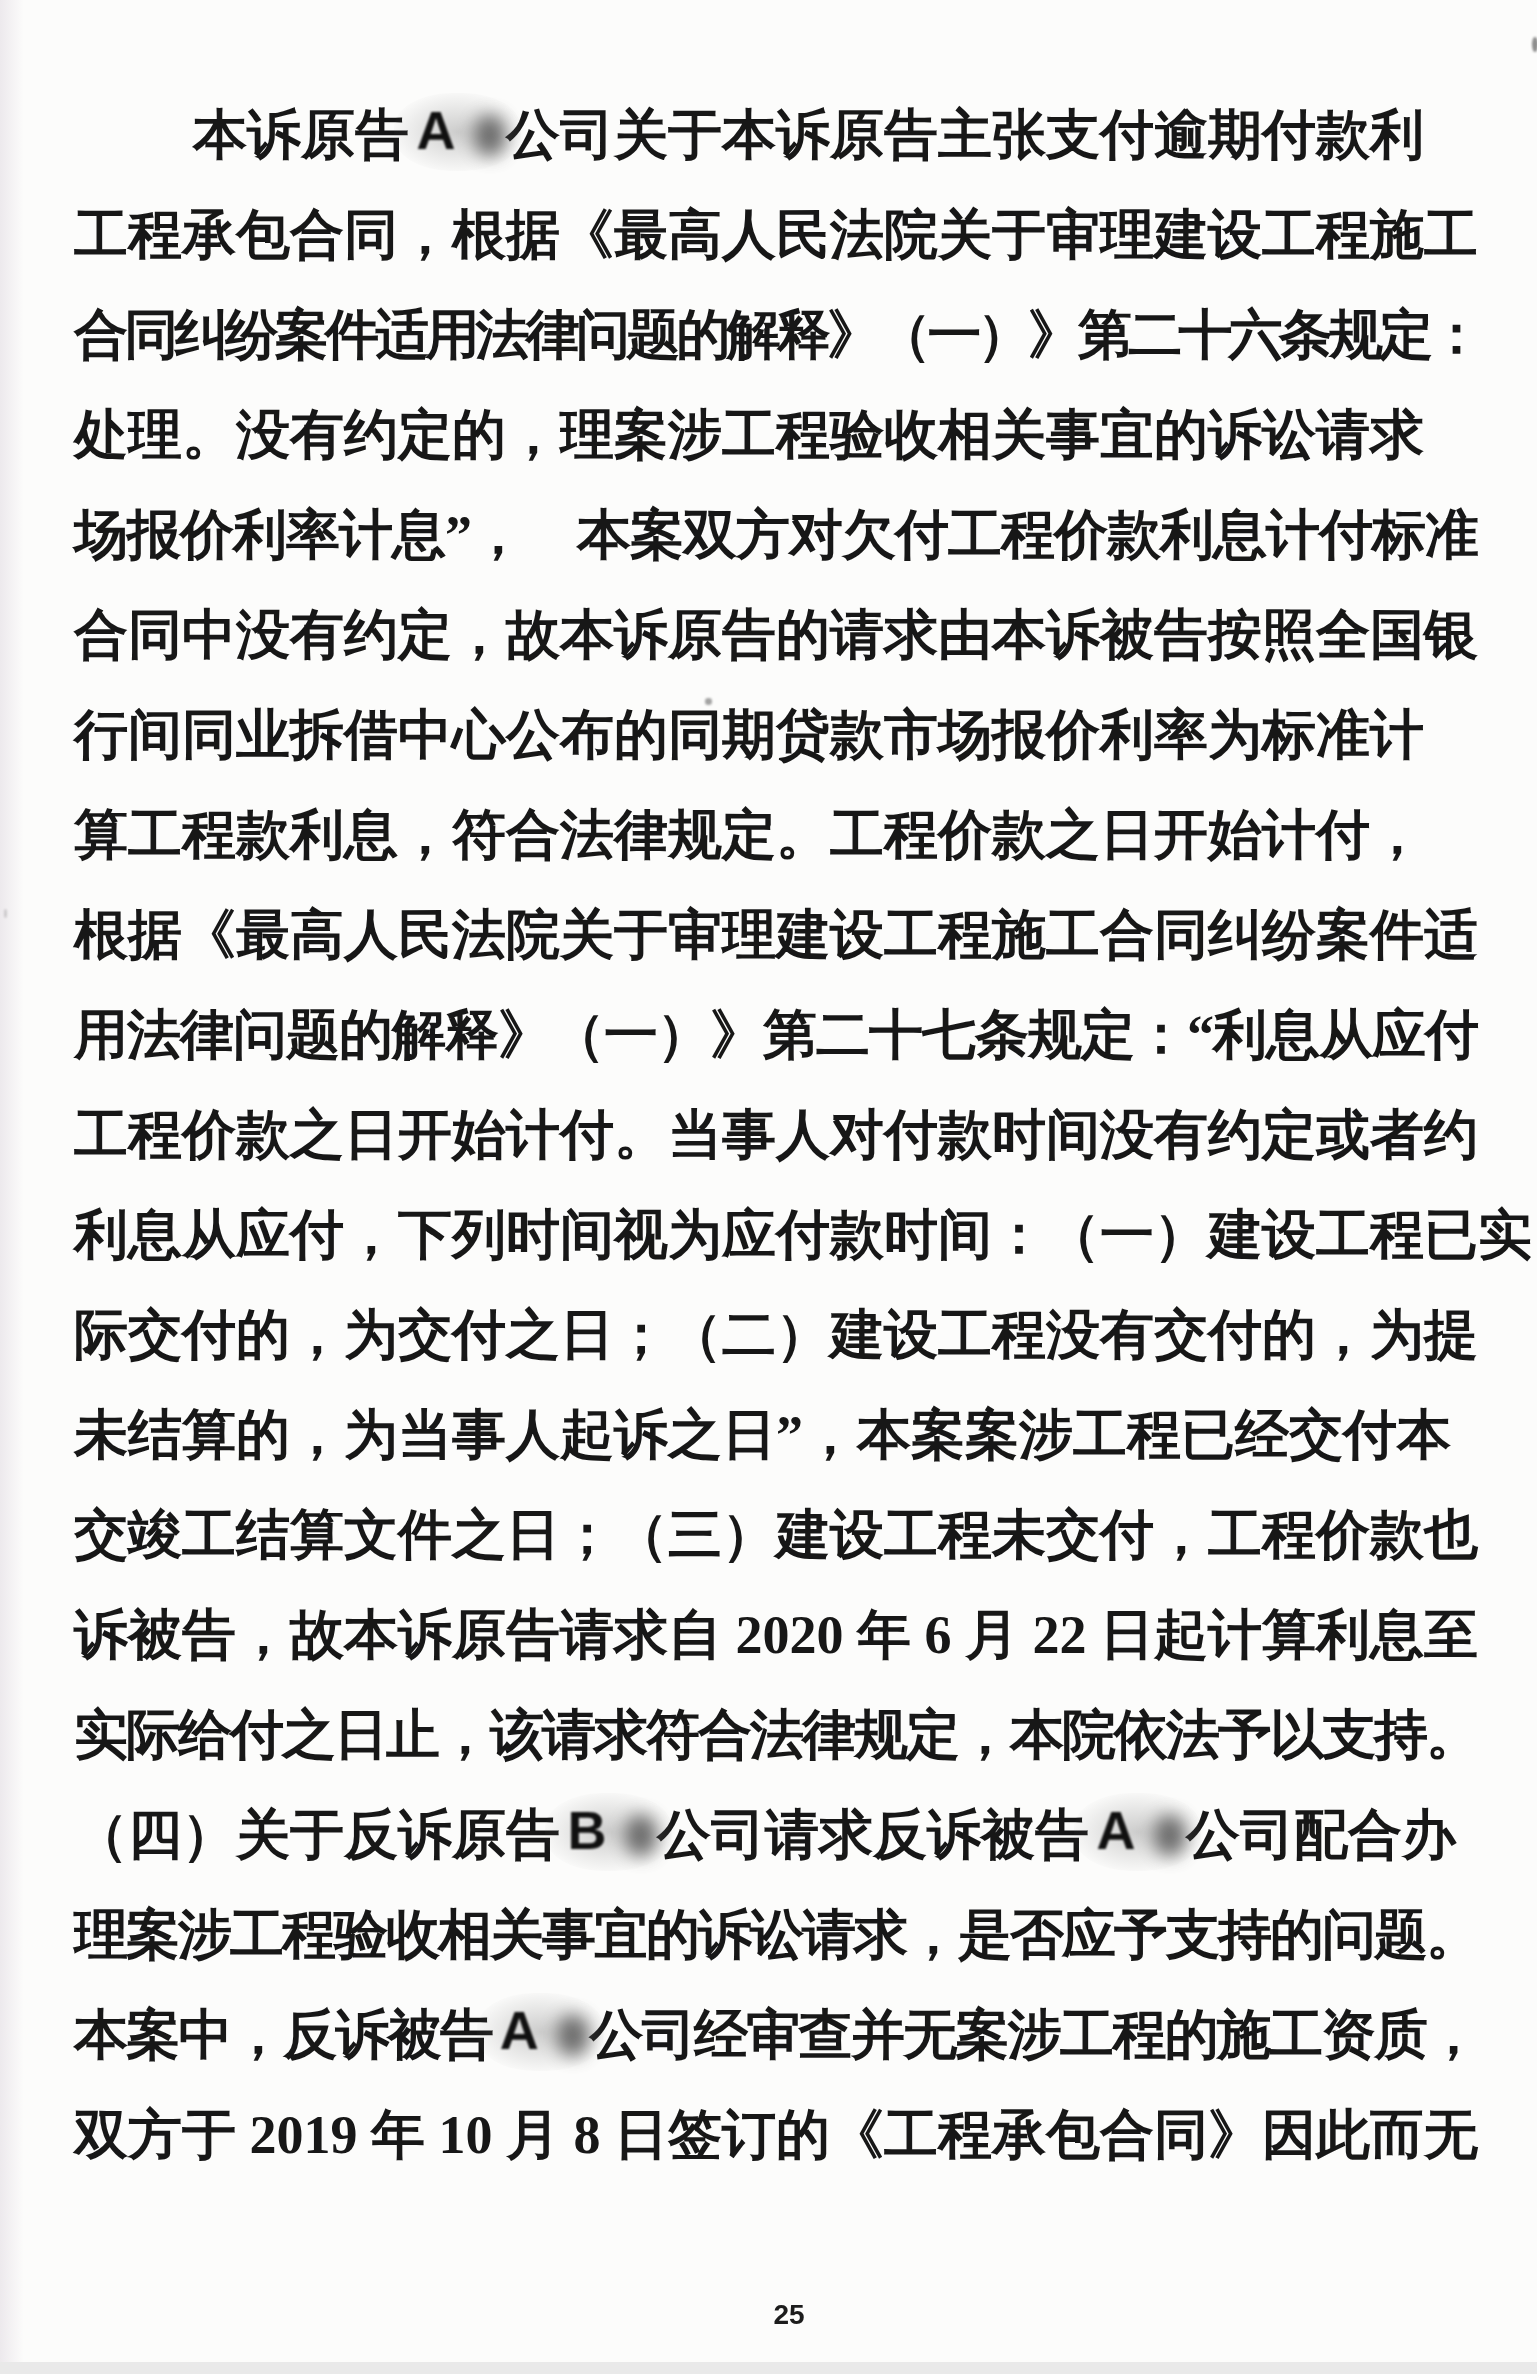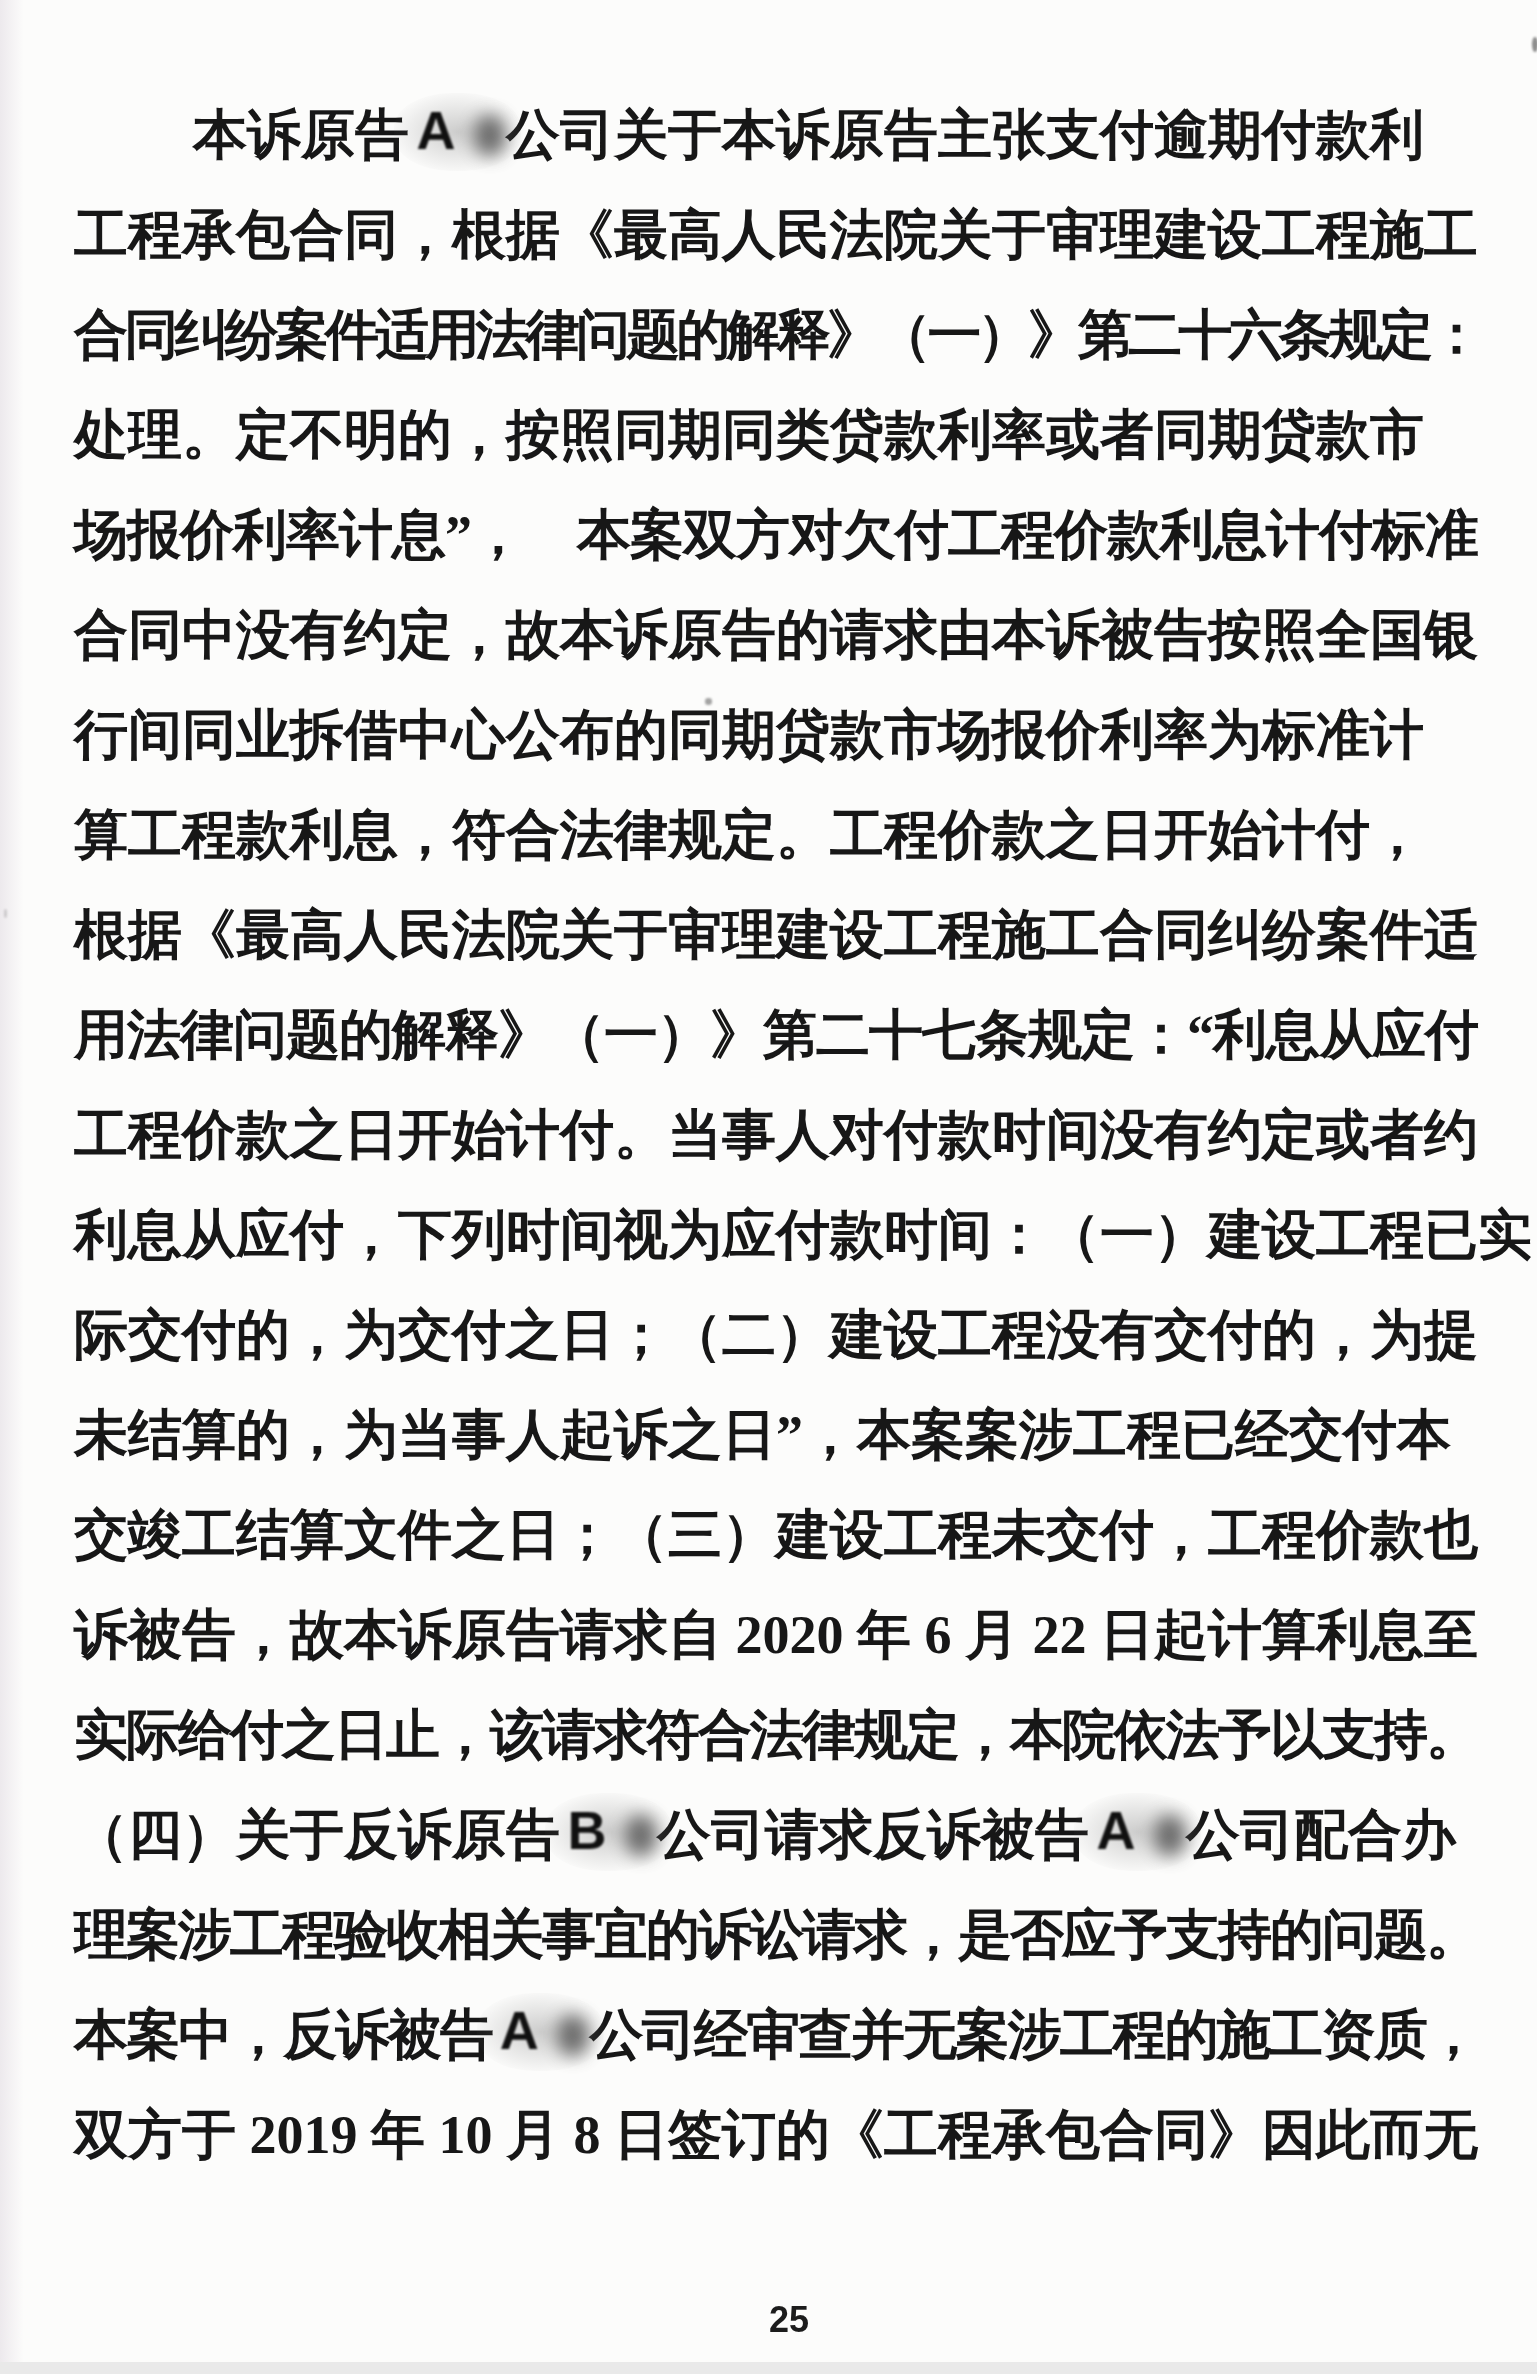--- a/index.html
+++ b/index.html
@@ -49,37 +49,37 @@
     color:#101010; filter:blur(1.3px); letter-spacing:0;
   }
   .redact .blob {
     position:absolute; right:0px; top:11px; width:32px; height:41px;
     background:#3b3b3b; border-radius:45%; filter:blur(8.3px); opacity:.7;
   }
 
   .page-num {
     position:absolute; top:2299px; left:0; right:0; padding-left:40px;
     text-align:center; font-family:"Liberation Sans","DejaVu Sans",sans-serif;
-    font-weight:700; font-size:36px; color:#1c1c1c;
+    font-weight:700; font-size:28px; color:#1c1c1c;
   }
 </style>
 </head>
 <body>
 
 <div class="page">
   <div class="edge-shade"></div>
   <div class="speck s1"></div>
   <div class="speck s2"></div>
   <div class="speck s3"></div>
 
   <div class="body-text" id="doc-body">
       <div class="line indent" style="letter-spacing: 0px;">本诉原告<span class="redact"><i class="halo"></i><b class="rl">A</b><i class="blob"></i></span>公司关于本诉原告主张支付逾期付款利</div>
       <div class="line" style="letter-spacing: 0px;">工程承包合同，根据《最高人民法院关于审理建设工程施工</div>
       <div class="line" style="letter-spacing: -3.8px;">合同纠纷案件适用法律问题的解释》（一）》第二十六条规定：</div>
-      <div class="line" style="letter-spacing: 0px;">处理。定不明的，按照同期同类贷款利率或者同期贷款市</div>
+      <div class="line" style="letter-spacing: 0px;">处理。没有约定的，理案涉工程验收相关事宜的诉讼请求</div>
       <div class="line" style="letter-spacing: -1px;">场报价利率计息”，　本案双方对欠付工程价款利息计付标准</div>
       <div class="line" style="letter-spacing: 0px;">合同中没有约定，故本诉原告的请求由本诉被告按照全国银</div>
       <div class="line" style="letter-spacing: 0px;">行间同业拆借中心公布的同期贷款市场报价利率为标准计</div>
       <div class="line" style="letter-spacing: 0px;">算工程款利息，符合法律规定。工程价款之日开始计付，</div>
       <div class="line" style="letter-spacing: 0px;">根据《最高人民法院关于审理建设工程施工合同纠纷案件适</div>
       <div class="line" style="letter-spacing: -1px;">用法律问题的解释》（一）》第二十七条规定：“利息从应付</div>
       <div class="line" style="letter-spacing: 0px;">工程价款之日开始计付。当事人对付款时间没有约定或者约</div>
       <div class="line" style="letter-spacing: 0px;">利息从应付，下列时间视为应付款时间：（一）建设工程已实</div>
       <div class="line" style="letter-spacing: 0px;">际交付的，为交付之日；（二）建设工程没有交付的，为提</div>
       <div class="line" style="letter-spacing: 0px;">未结算的，为当事人起诉之日”，本案案涉工程已经交付本</div>

